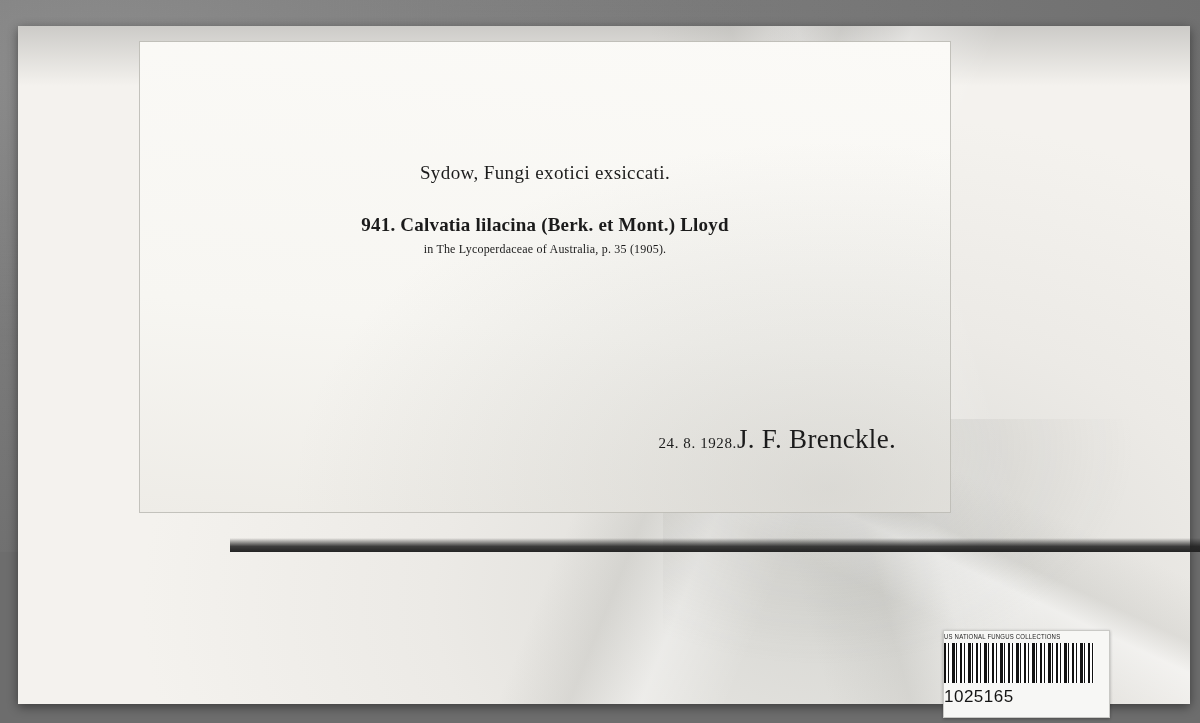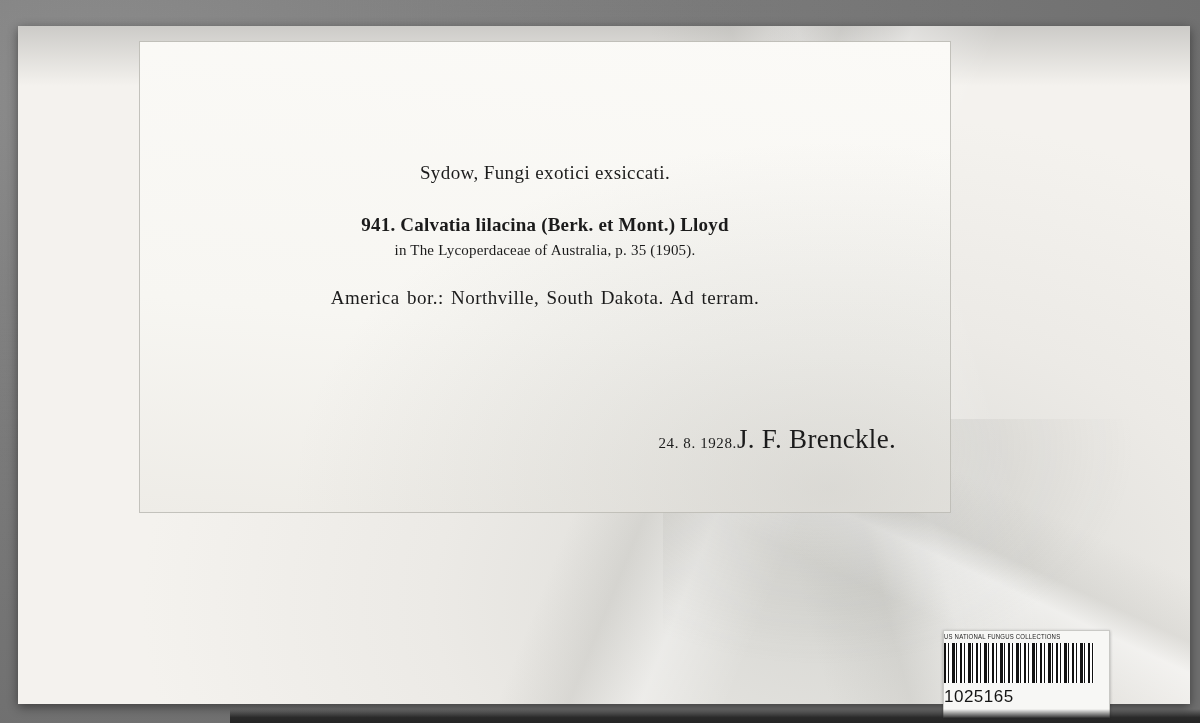--- a/index.html
+++ b/index.html
@@ -9,21 +9,21 @@
   }
   body {
     width: 1200px;
     height: 723px;
     overflow: hidden;
     font-family: "Liberation Serif", serif;
   }
   #specimen-sheet {
     position: relative;
     width: 1200px;
-    height: 723px;
+    height: 552px;
     background: #c2410c;
   }
   
   .bg-plate {
     position: absolute;
     inset: 0;
     background:
       radial-gradient(ellipse at 8% 12%, #8d8d8d 0%, #7a7a7a 40%, #6f6f6f 75%),
       linear-gradient(160deg, #858585 0%, #767676 45%, #6a6a6a 100%);
   }
@@ -108,21 +108,21 @@
     margin-bottom: 30px;
     font-family: "Liberation Serif", serif;
   }
   .line-taxon {
     font-size: 19px;
     font-weight: bold;
     letter-spacing: .2px;
     margin-bottom: 6px;
   }
   .line-citation {
-    font-size: 15px;
+    font-size: 12px;
     letter-spacing: .2px;
     margin-bottom: 28px;
   }
   .line-locality {
     font-size: 19px;
     letter-spacing: .5px;
     word-spacing: 2px;
   }
   .footer-row {
     position: absolute;
@@ -205,21 +205,20 @@
     <div class="sheet-crease-a"></div>
     <div class="sheet-crease-b"></div>
 
     <div class="label">
       <div class="label-inner-shade"></div>
 
       <div class="label-text">
         <div class="line-series">Sydow, Fungi exotici exsiccati.</div>
         <div class="line-taxon">941. Calvatia lilacina (Berk. et Mont.) Lloyd</div>
         <div class="line-citation">in The Lycoperdaceae of Australia, p. 35 (1905).</div>
-        <div class="line-locality">America bor.: Northville, South Dakota.   Ad terram.</div>
       </div>
 
       <div class="footer-row">
         <div class="date">24. 8. 1928.</div>
         <div class="collector">J. F. Brenckle.</div>
       </div>
     </div>
 
     <div class="barcode">
       <div class="barcode-caption">US NATIONAL FUNGUS COLLECTIONS</div>

